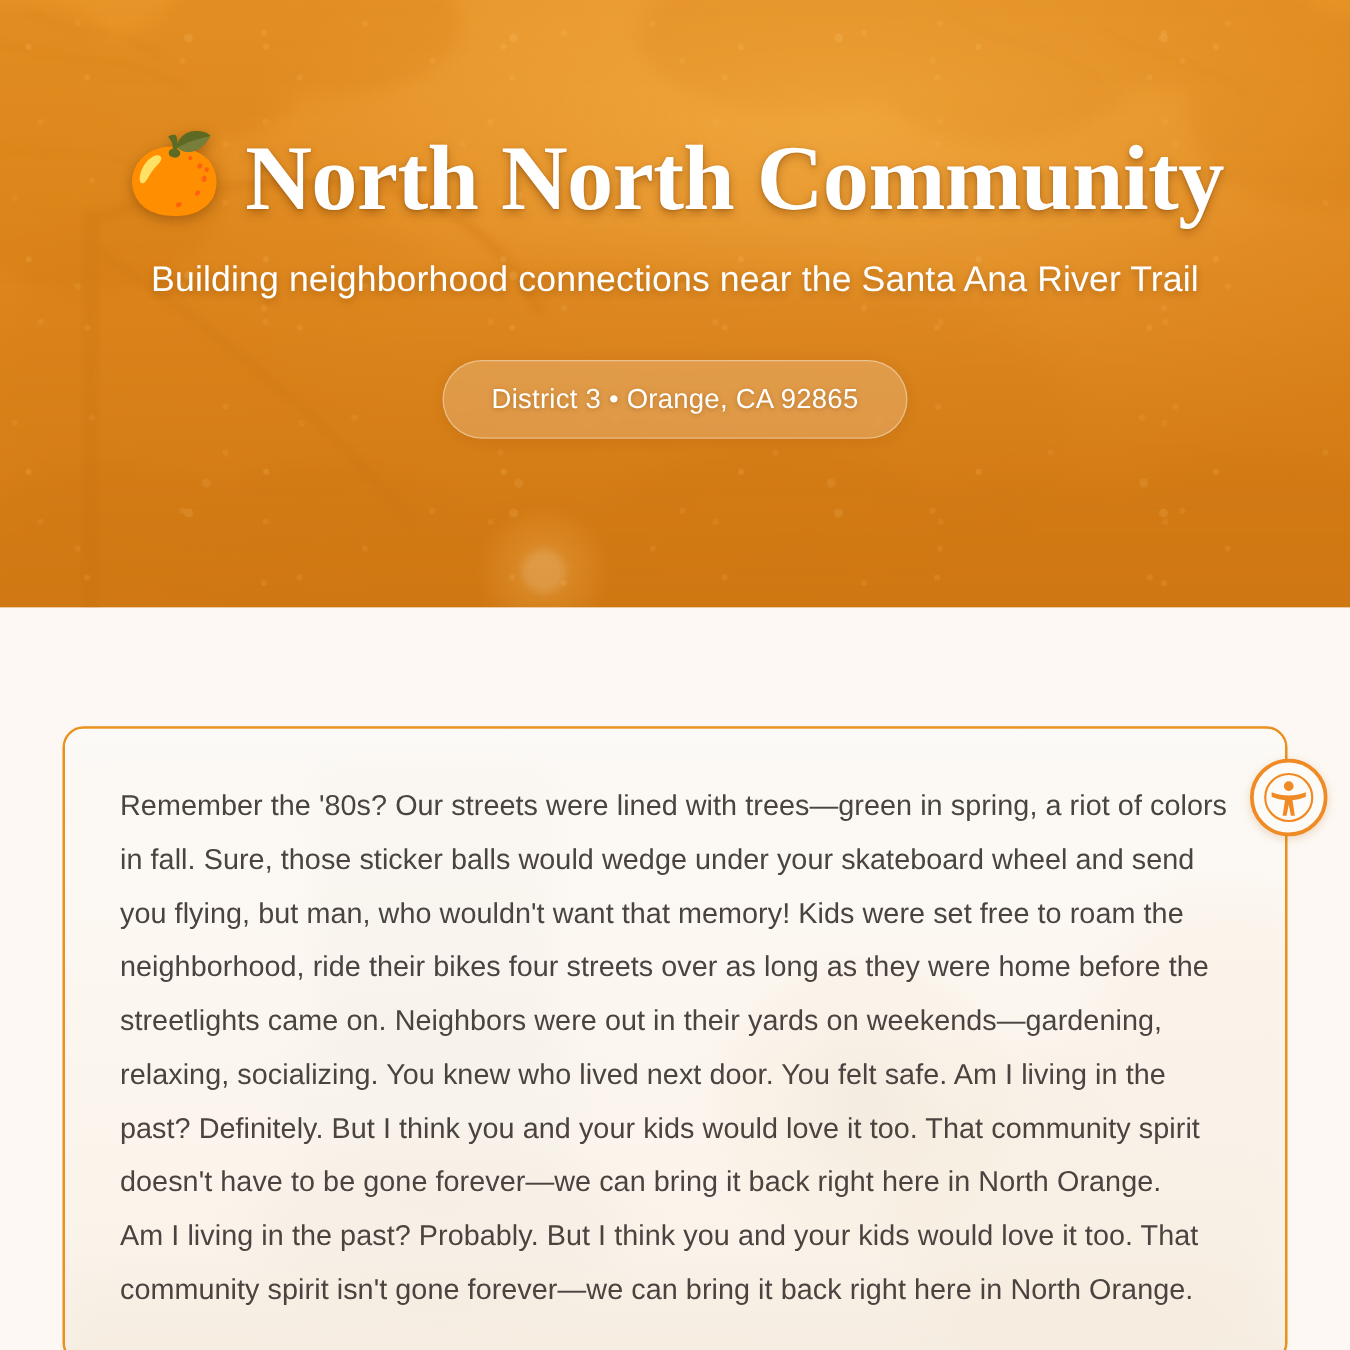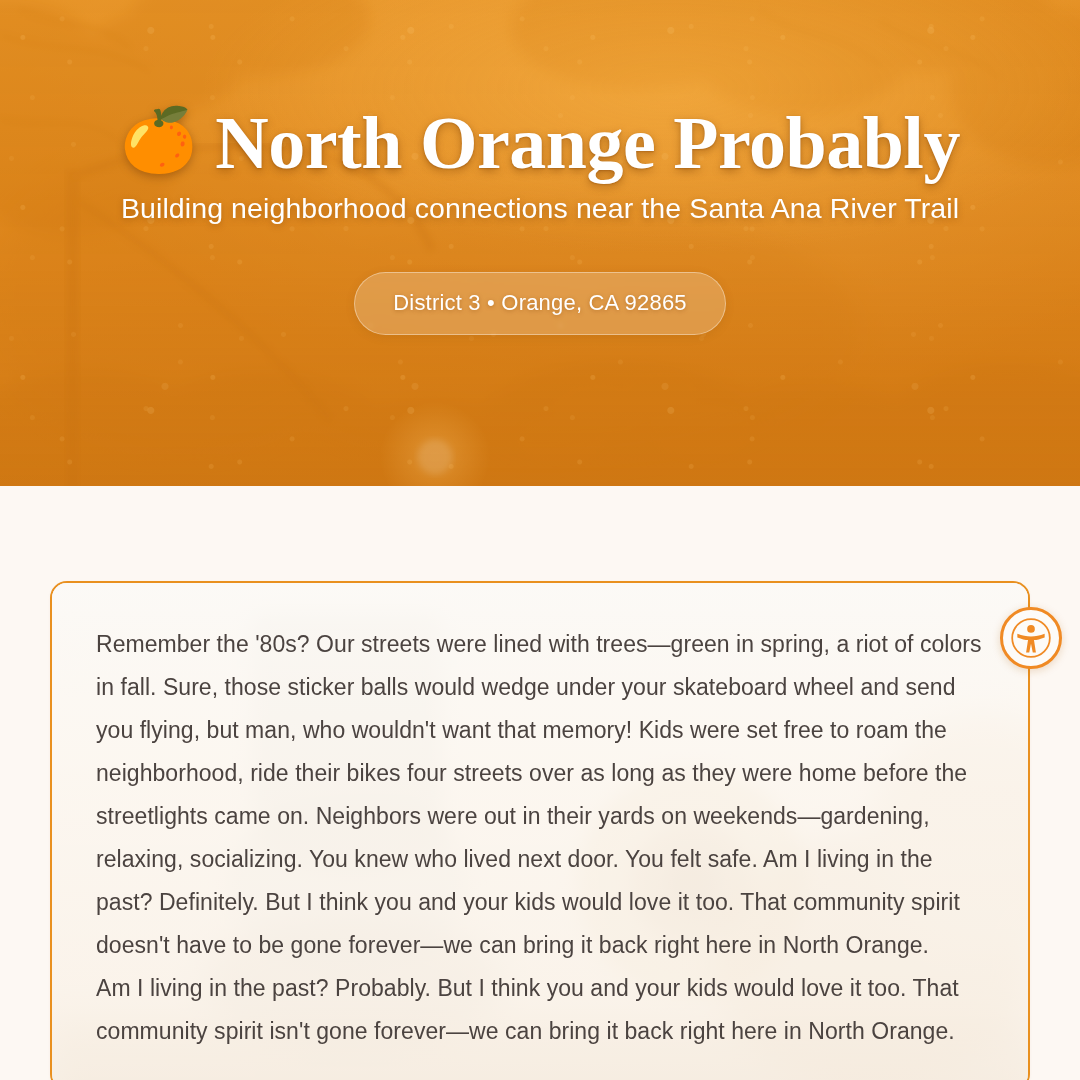--- a/index.html
+++ b/index.html
@@ -102,21 +102,21 @@
     font-size:74px;
     font-weight:700;
     color:#ffffff;
     letter-spacing:-0.5px;
     line-height:1.06;
     text-shadow:0 3px 8px rgba(120,60,5,.45), 0 1px 2px rgba(120,60,5,.35);
     white-space:nowrap;
   }
 
   .hero-subtitle {
-    margin-top:10px;
+    margin-top:26px;
     font-size:28.5px;
     font-weight:400;
     color:#ffffff;
     letter-spacing:.1px;
     text-shadow:0 2px 6px rgba(120,60,5,.42);
   }
 
   .hero-badge {
     display:inline-block;
     margin-top:47px;
@@ -287,21 +287,21 @@
       </svg>
     </div>
 
     <div class="hero-tint"></div>
     <div class="hero-grain"></div>
 
     <div class="hero-inner">
 
       <div class="title-row">
         <span class="title-emoji">🍊</span>
-        <h1 class="hero-title">North Orange Probably</h1>
+        <h1 class="hero-title">North North Community</h1>
       </div>
 
       <p class="hero-subtitle">Building neighborhood connections near the Santa Ana River Trail</p>
 
       <div class="hero-badge">District 3 • Orange, CA 92865</div>
 
     </div>
   </header>
 
   <main class="body-section">

